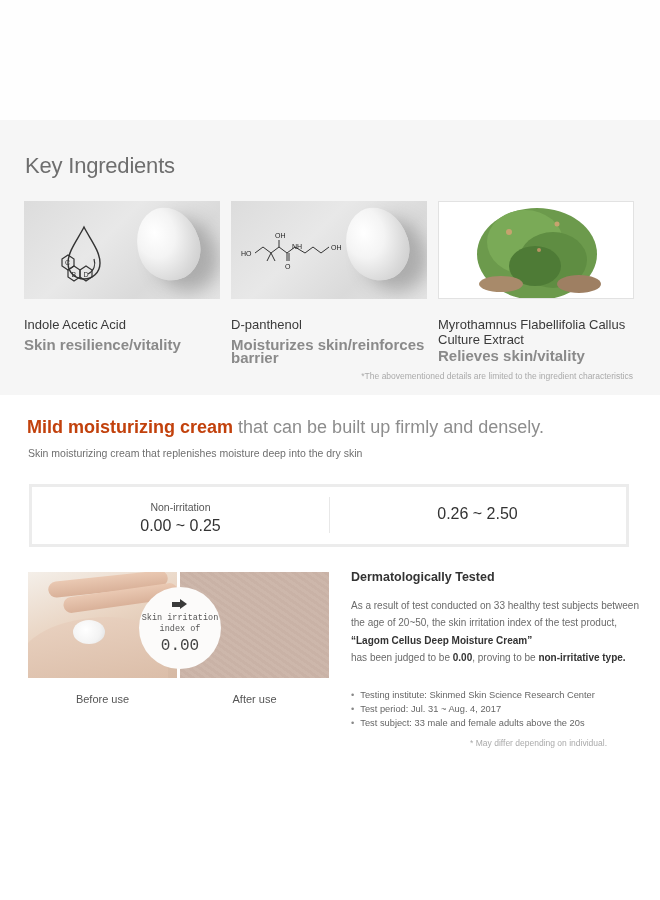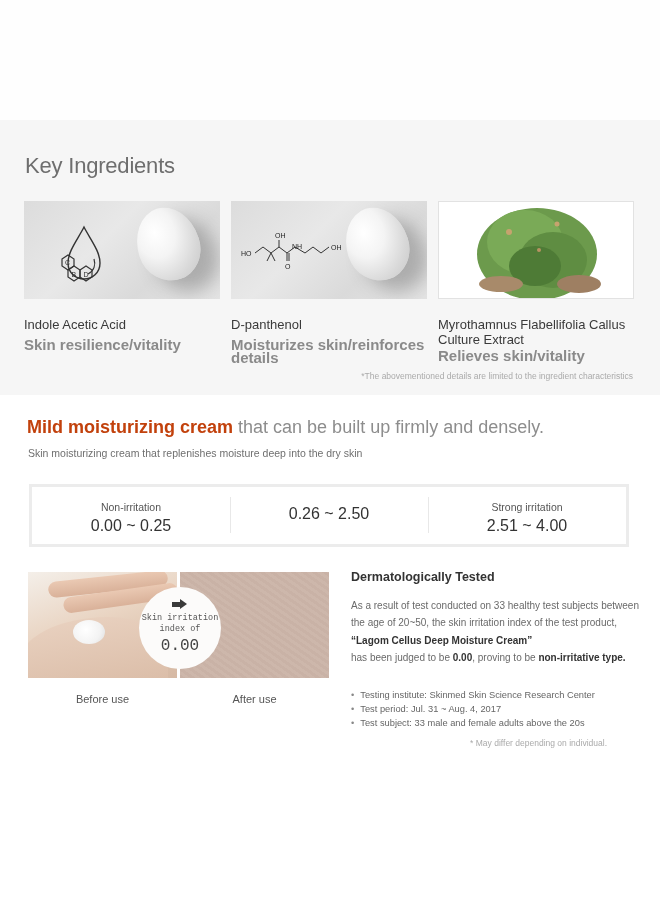--- a/index.html
+++ b/index.html
@@ -105,21 +105,21 @@
           <text x="2" y="27">HO</text>
           <text x="36" y="9">OH</text>
           <text x="53" y="20">NH</text>
           <text x="46" y="40">O</text>
           <text x="92" y="21">OH</text>
         </g>
       </svg>
       <div class="droplet" style="left:115px;top:6px;"></div>
     </div>
     <div class="ing-name">D-panthenol</div>
-    <div class="ing-desc">Moisturizes skin/reinforces details</div>
+    <div class="ing-desc">Moisturizes skin/reinforces barrier</div>
   </div>
 
   <div class="ing-card third" style="left:438px;">
     <div class="ing-img white">
       <svg width="196" height="98" viewBox="0 0 196 98" style="position:absolute;left:0;top:0;">
         <ellipse cx="98" cy="52" rx="60" ry="46" fill="#6c9a4c"></ellipse>
         <ellipse cx="86" cy="40" rx="38" ry="32" fill="#7aaa57"></ellipse>
         <ellipse cx="114" cy="58" rx="34" ry="28" fill="#5f8d42"></ellipse>
         <ellipse cx="96" cy="64" rx="26" ry="20" fill="#4e7b36"></ellipse>
         <ellipse cx="62" cy="82" rx="22" ry="8" fill="#a88a6a"></ellipse>
@@ -140,24 +140,20 @@
 <div class="subhead">Skin moisturizing cream that replenishes moisture deep into the dry skin</div>
 
 <div class="scale-box">
   <div class="scale-col">
     <div class="scale-label">Non-irritation</div>
     <div class="scale-range">0.00 ~ 0.25</div>
   </div>
   <div class="scale-col">
     <div class="scale-range">0.26 ~ 2.50</div>
   </div>
-  <div class="scale-col">
-    <div class="scale-label">Strong irritation</div>
-    <div class="scale-range">2.51 ~ 4.00</div>
-  </div>
 </div>
 
 <div class="photo before">
   <div class="hand"></div>
   <div class="finger" style="left:20px;top:4px;width:120px;transform:rotate(-6deg);"></div>
   <div class="finger" style="left:35px;top:18px;width:115px;transform:rotate(-8deg);"></div>
   <div class="cream"></div>
 </div>
 <div class="photo after"></div>
 

